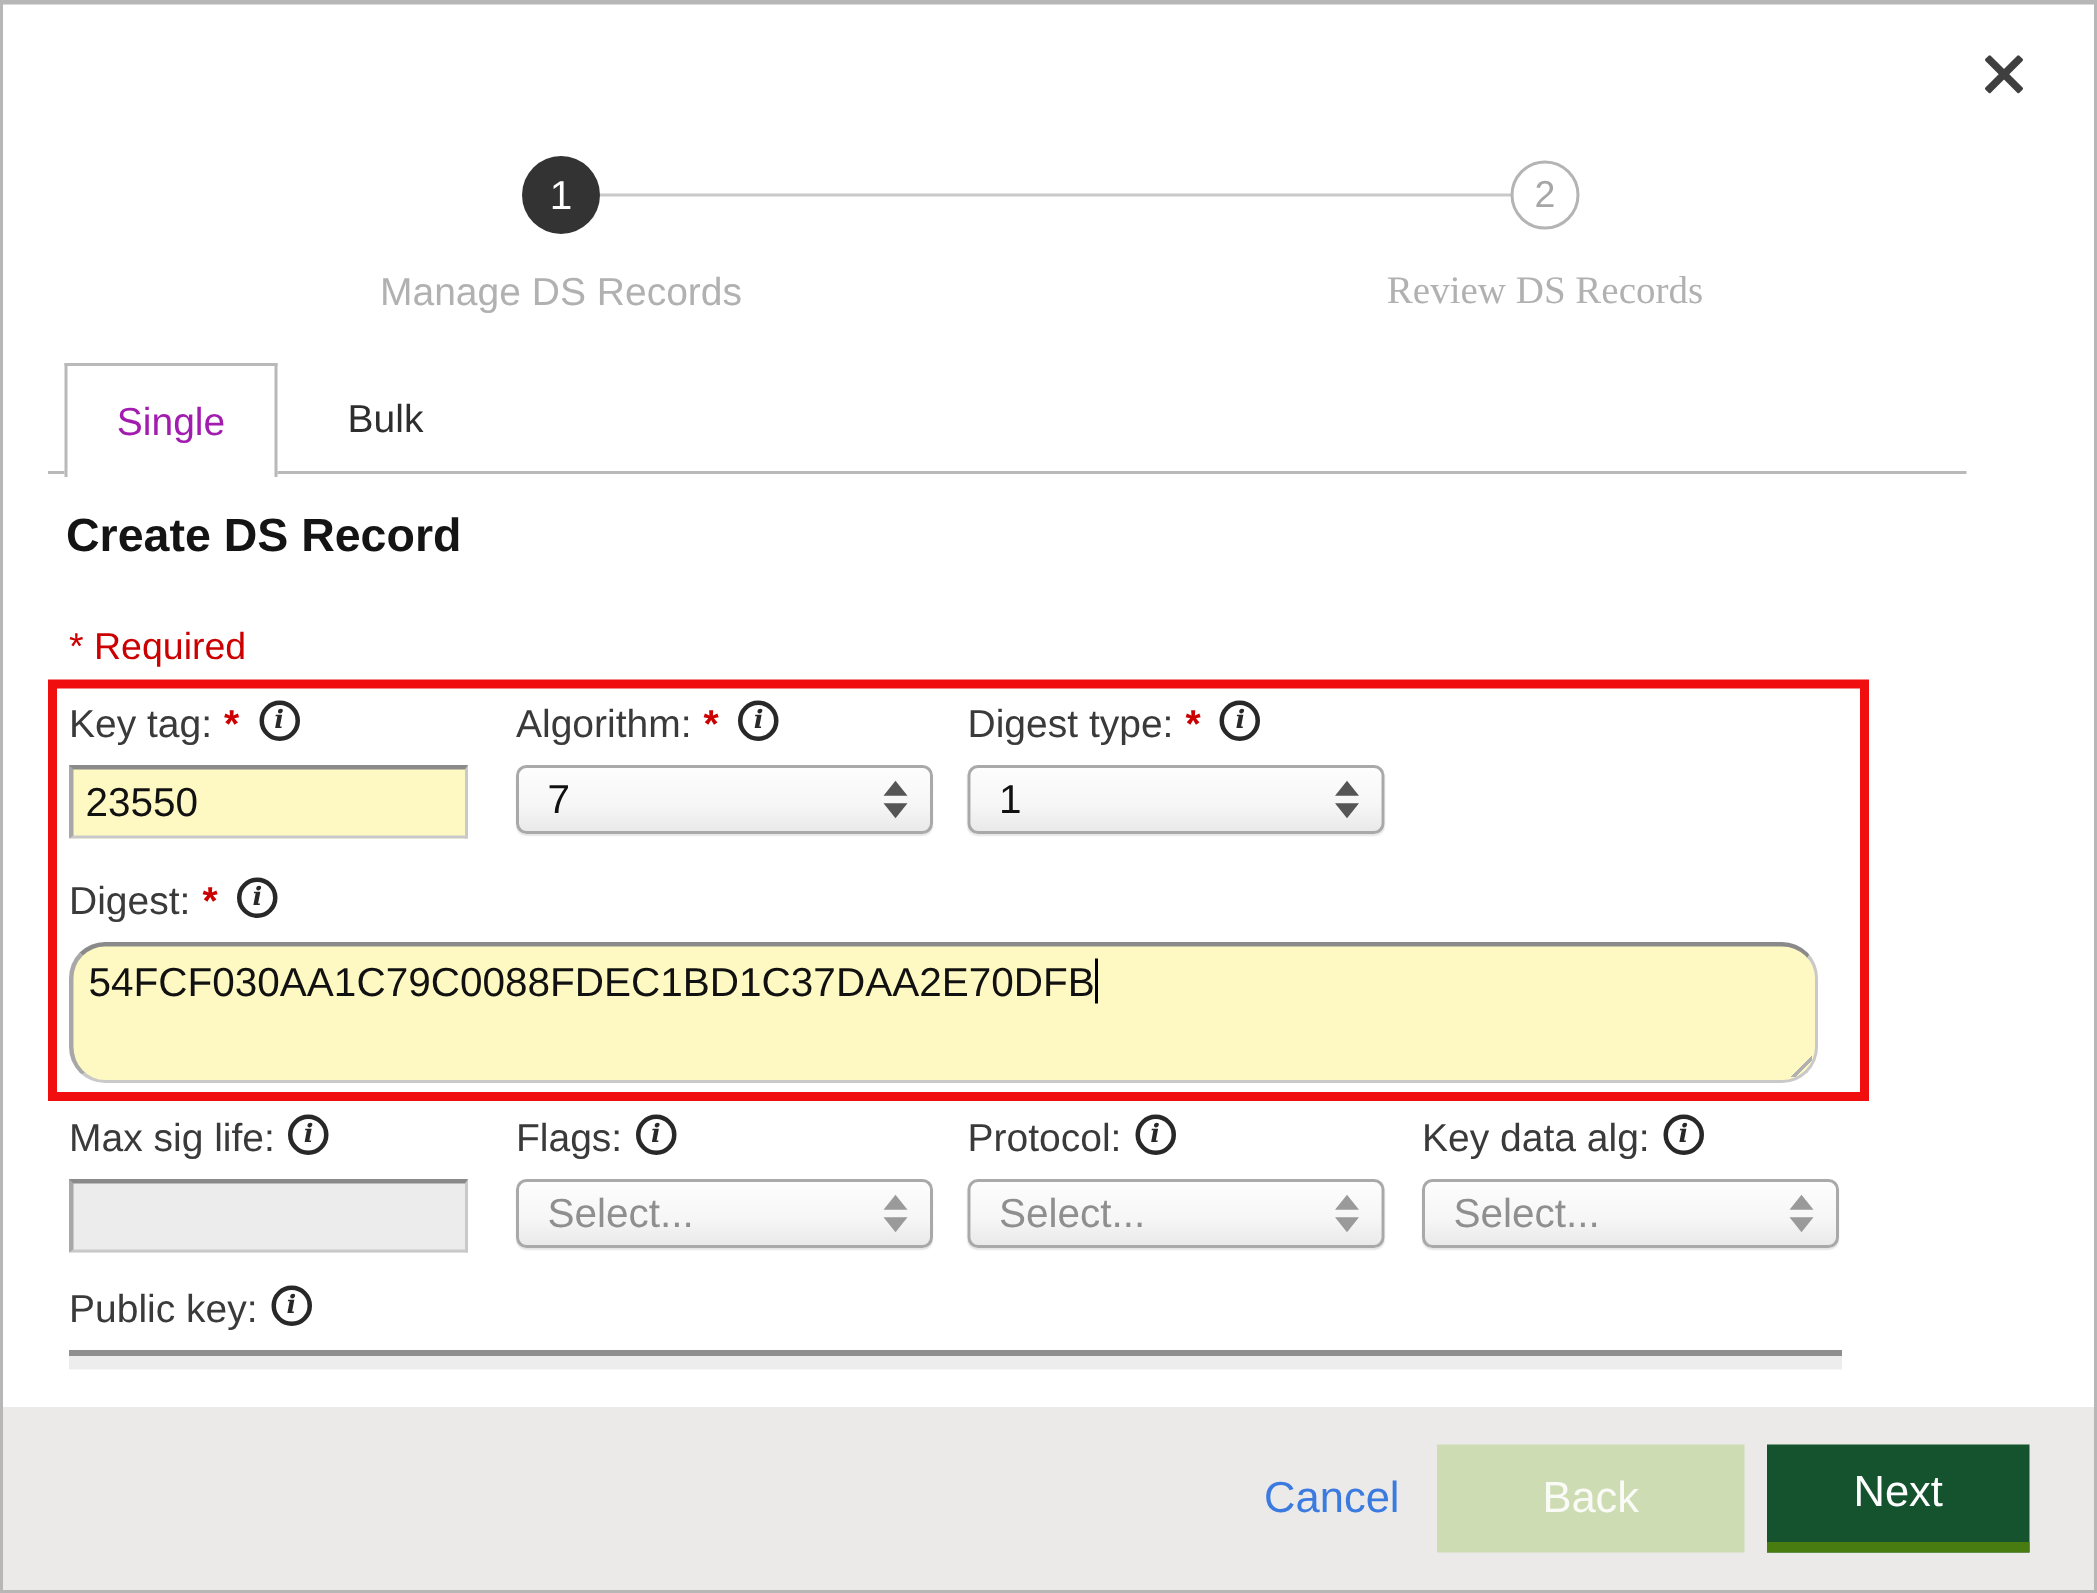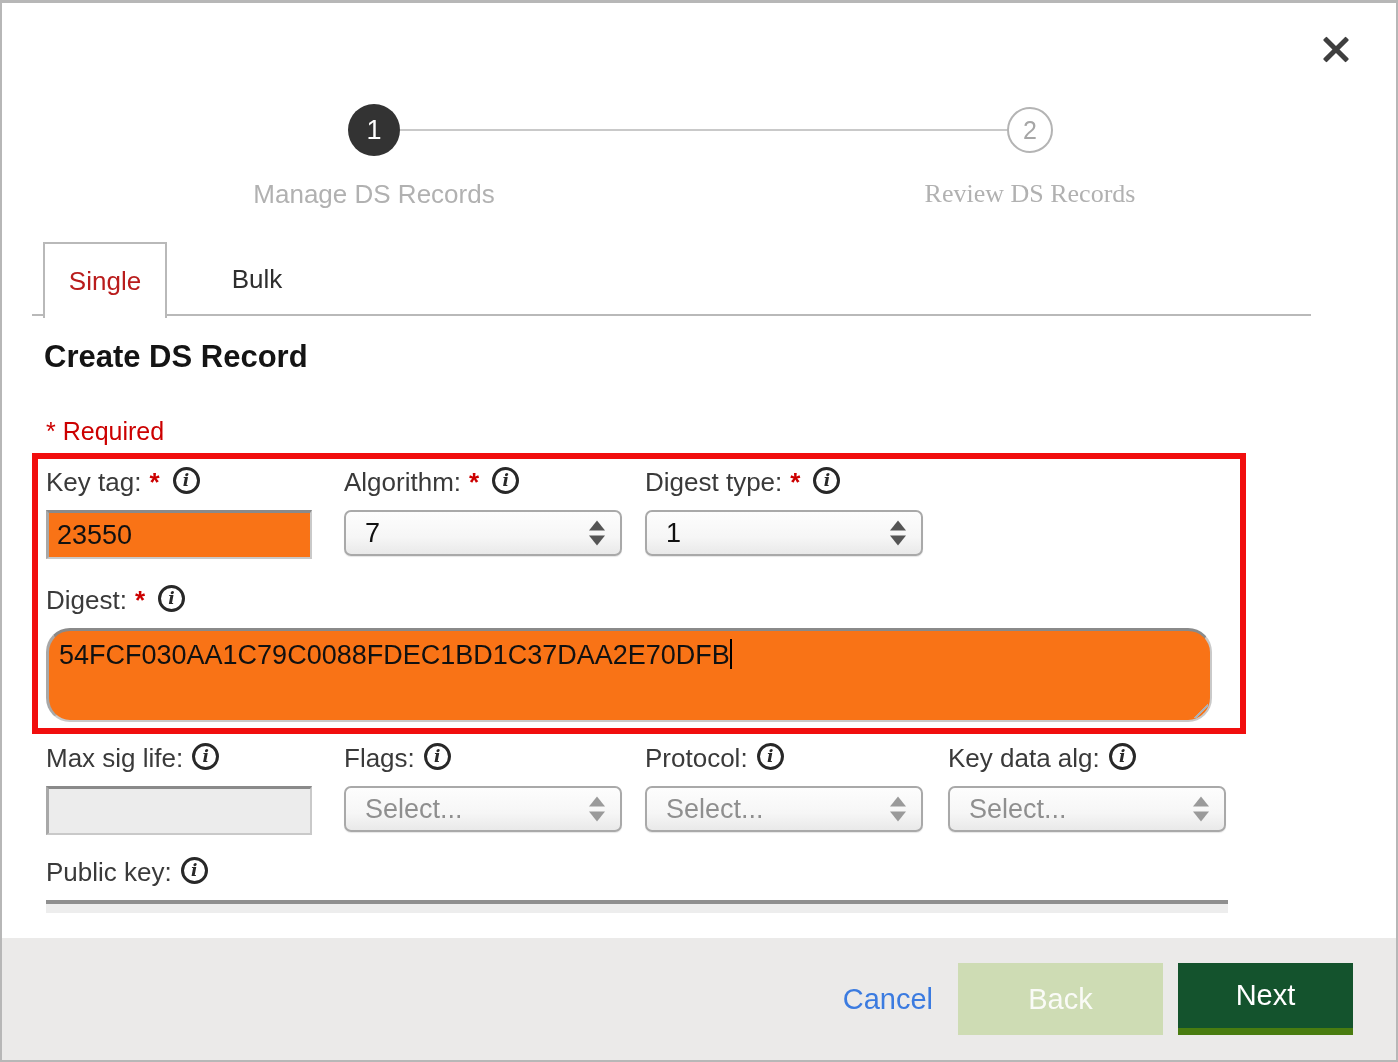--- a/index.html
+++ b/index.html
@@ -27,23 +27,23 @@
   .step-1 { left:346px; top:101px; width:52px; height:52px; background:#333333; color:#ffffff; font-size:27px; }
   .step-2 { left:1005px; top:104px; width:46px; height:46px; background:#ffffff; border:2px solid #b4b4b4; color:#a6a6a6; font-size:25px; }
   .step-label { position:absolute; top:176px; width:260px; text-align:center; font-size:26px; color:#b1b1b1; }
   .step-label.l1 { left:242px; }
   .step-label.l2 { left:898px;font-family:Liberation Serif, serif; }
 
   
   .tabbar { position:absolute; top:239px; left:30px; width:1279px; height:74px; border-bottom:2px solid #b9b9b9; }
   .tab { display:flex; align-items:center; justify-content:center; font-size:26px; cursor:pointer; position:absolute; top:0; }
   .tab.active {
-    left:11px; width:124px; height:76px; z-index:2;
+    left:11px; width:142px; height:76px; z-index:2;
     background:#ffffff; border:2px solid #b9b9b9; border-bottom:none;
-    color:#b91c1c;
+    color:#a21caf;
   }
   .tab.plain { left:155px; width:140px; height:74px; color:#2e2e2e; }
 
   h1.title { position:absolute; top:336px; left:42px; margin:0; font-size:31px; font-weight:bold; color:#141414; }
   .required-note { position:absolute; top:414px; left:44px; font-size:25px; color:#cc0000; }
 
   
   .highlight-box {
     position:absolute; left:30px; top:450px; width:1214px; height:281px;
     border:6px solid #f10e0e; z-index:6; pointer-events:none;
@@ -59,21 +59,21 @@
     margin-left:9px; flex:0 0 auto;
     font-family:"DejaVu Serif", serif; font-style:italic; font-weight:bold;
     font-size:17px; color:#282828; line-height:1; cursor:pointer;
   }
 
   .inset {
     border-top:3px solid #8a8a8a;
     border-left:3px solid #a8a8a8;
     border-right:2px solid #c9c9c9;
     border-bottom:2px solid #c9c9c9;
-    background:#f97316;
+    background:#fef9c3;
   }
   input.text-input {
     width:266px; height:49px; font-size:27px; color:#111;
     padding:0 8px; outline:none;
     font-family:"Liberation Sans", sans-serif;
   }
   input.text-input.muted { background:#ececec; }
 
   .sel {
     position:relative; width:278px; height:46px;

